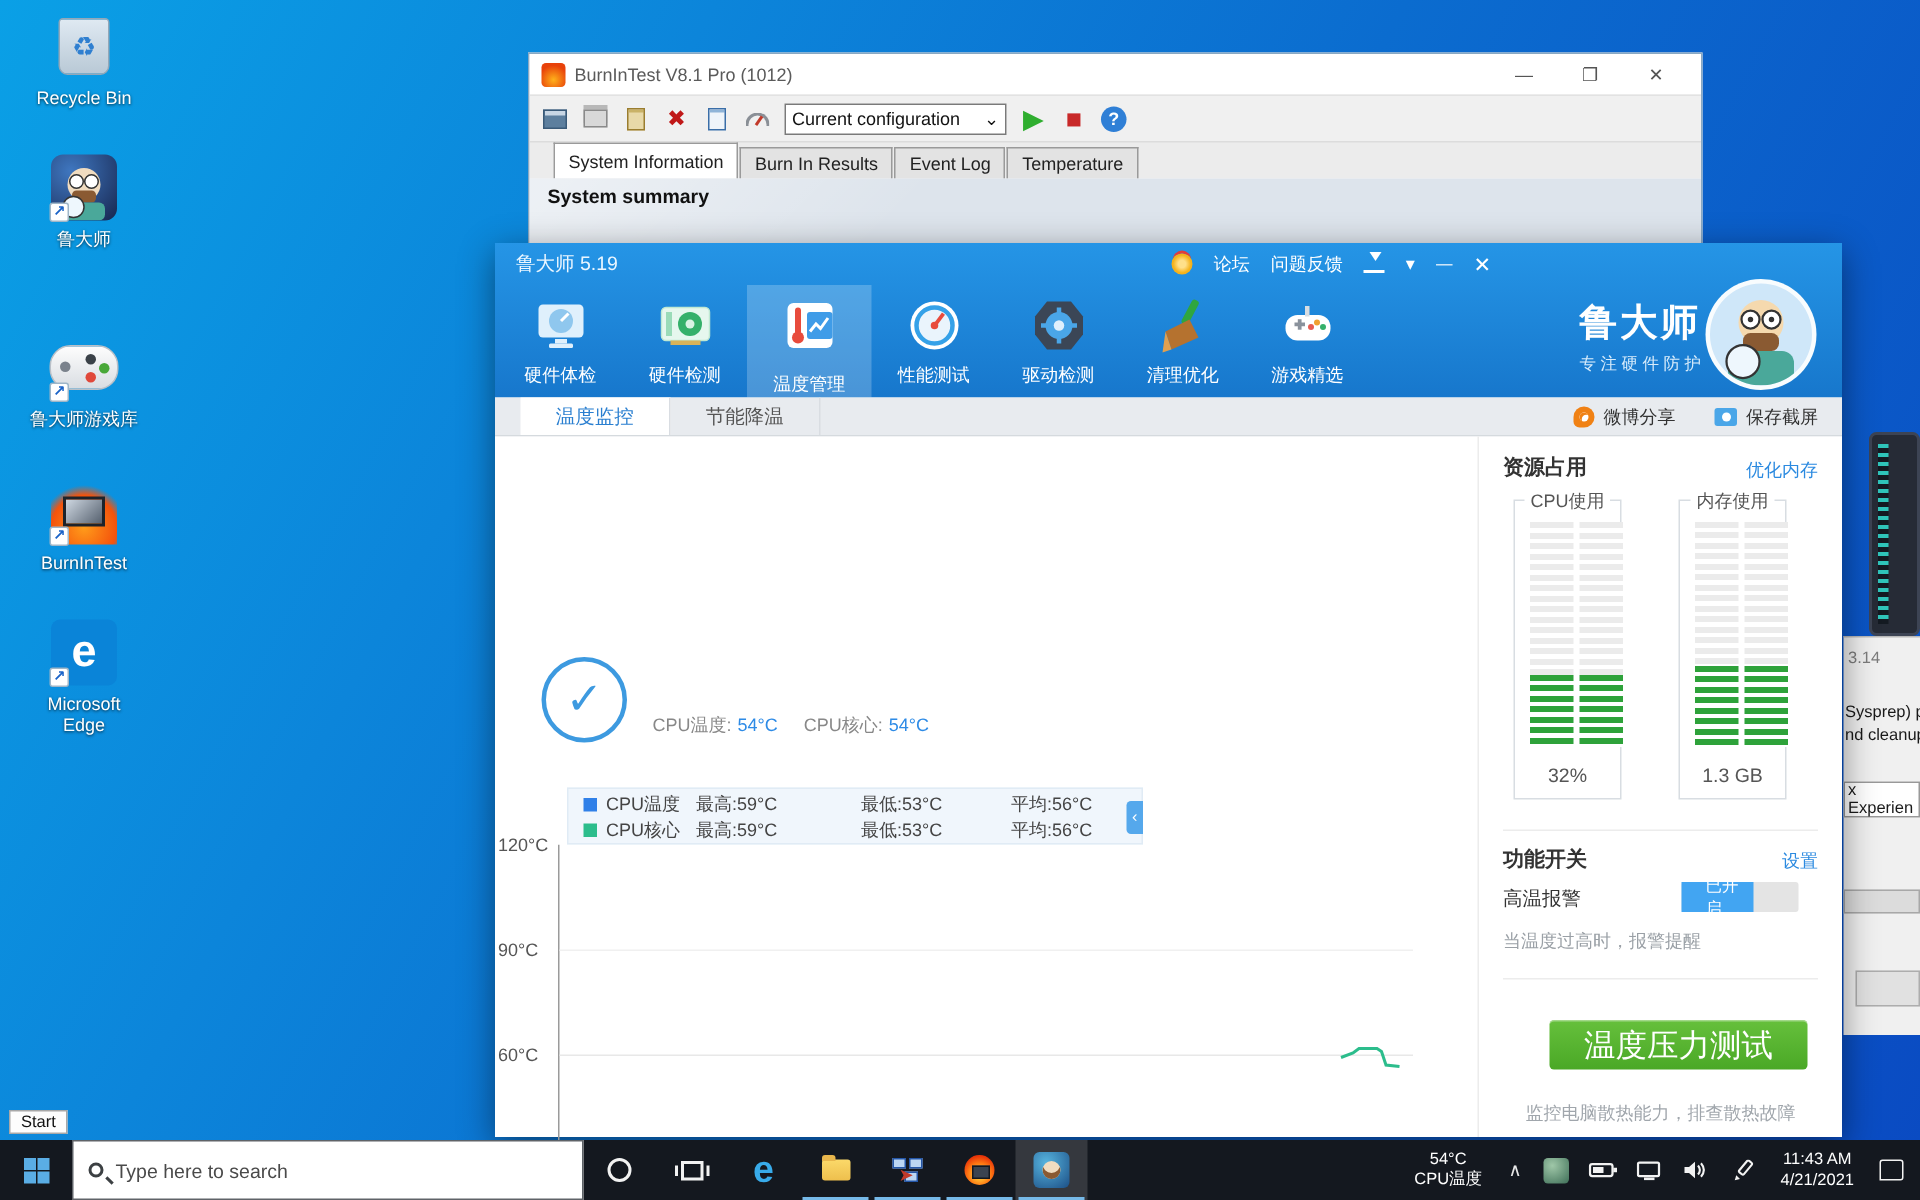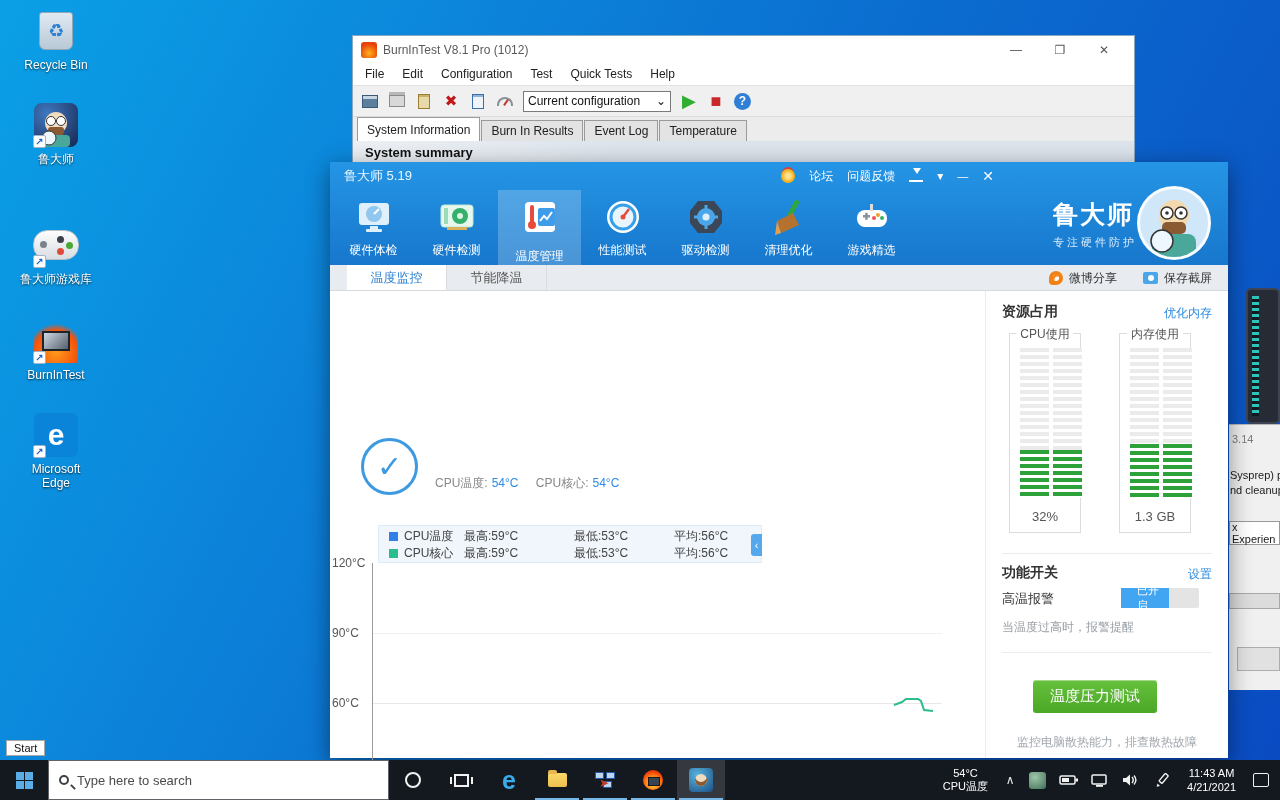--- a/index.html
+++ b/index.html
@@ -52,21 +52,21 @@
   .t-print { width:16px; height:12px; background:#d8d8d8; border:1px solid #8a8a8a; box-shadow:0 -3px 0 #b8b8b8; }
   .t-clip { width:12px; height:15px; background:#e8d9a8; border:1px solid #9a7d2f; box-shadow:inset 0 2px 0 #c9b267; }
   .t-clip2 { width:12px; height:15px; background:#eef4fa; border:1px solid #3a6ea8; box-shadow:inset 0 2px 0 #8fb4d8; }
   .t-gauge { width:16px; height:9px; border:2px solid #8a8f96; border-bottom:none;
     border-radius:16px 16px 0 0; position:relative; }
   .t-gauge i { position:absolute; left:6px; bottom:0; width:2px; height:7px; background:#c23a2a; transform:rotate(35deg); }
   #bit .cfgbox { width:148px; height:21px; border:1px solid #7a7a7a; background:#fff;
     display:flex; align-items:center; font-size:12px; color:#111; padding:0 4px; gap:4px; }
   #bit .cfgbox .cv { flex:1; }
   #bit .tabs { height:25px; background:#ececec; display:flex; align-items:flex-end;
-    padding-left:4px; border-top:1px solid #dcdcdc; }
+    padding-left:16px; border-top:1px solid #dcdcdc; }
   #bit .tab { height:21px; padding:0 9px; font-size:12px; color:#222; background:#e3e3e3;
     border:1px solid #9a9a9a; border-bottom:none; display:flex; align-items:center; margin-right:1px; }
   #bit .tab.active { height:24px; background:#fff; font-weight:normal; }
   #bit .content { height:100%; background:#dde4ec;
     background-image:linear-gradient(135deg,rgba(255,255,255,.45) 2%,transparent 30%); position:relative; }
   #bit .content .ssum { position:absolute; left:12px; top:4px; font-size:13px;
     font-weight:bold; color:#111; }
 
   
   #ramstick { position:absolute; left:1246px; top:288px; width:34px; height:136px;
@@ -162,23 +162,23 @@
   .gcol .gray { flex:1; background:repeating-linear-gradient(to bottom,#ebebeb 0 4px,#fff 4px 7px); }
   .gcol .green { background:repeating-linear-gradient(to bottom,#2ea23a 0 4px,#fff 4px 7px); }
   .gval { position:absolute; bottom:8px; width:100%; text-align:center; font-size:13px; color:#555; }
   .sdivider { position:absolute; left:16px; right:16px; height:1px; background:#ececec; }
   .alarm-label { position:absolute; left:16px; top:299px; font-size:13px; color:#333; }
   .toggle { position:absolute; left:135px; top:297px; width:78px; height:20px;
     background:#e4e4e4; border-radius:2px; display:flex; }
   .toggle .on { width:48px; height:20px; background:#42a5f2; color:#fff; font-size:11px;
     display:flex; align-items:center; justify-content:center;padding-left:16px; }
   .alarm-desc { position:absolute; left:16px; top:328px; font-size:12px; color:#9aa0a6; }
-  .stressbtn { position:absolute; left:47px; top:389px; width:124px; height:33px;
+  .stressbtn { position:absolute; left:47px; top:389px; width:172px; height:33px;
     background:linear-gradient(#66c03c,#4aa826); border-radius:3px; color:#fff;
-    font-size:15px; display:flex; align-items:center; justify-content:center;
+    font-size:21px; display:flex; align-items:center; justify-content:center;
     box-shadow:inset 0 1px 0 rgba(255,255,255,.4); }
   .stress-desc { position:absolute; top:443px; width:100%; text-align:center;
     font-size:12px; color:#a0a6ac; }
 
   
   #taskbar { position:absolute; left:0; bottom:0; width:1280px; height:40px;
     background:#14181f; z-index:5; display:flex; align-items:stretch; }
   .tb-start { width:48px; display:flex; align-items:center; justify-content:center; }
   .winlogo { width:17px; height:17px; display:grid; grid-template-columns:8px 8px; gap:1px; }
   .winlogo i { background:#5aade5; }
@@ -290,28 +290,20 @@
       <div class="wbtn">
           <span>—</span>
         </div>
       <div class="wbtn">
           <span>❐</span>
         </div>
       <div class="wbtn">
           <span>✕</span>
         </div>
     </div>
-    <div class="menus">
-      <span>File</span>
-      <span>Edit</span>
-      <span>Configuration</span>
-      <span>Test</span>
-      <span>Quick Tests</span>
-      <span>Help</span>
-    </div>
     <div class="tools">
       <div class="ticon">
           <div class="t-save"></div>
         </div>
       <div class="ticon">
           <div class="t-print"></div>
         </div>
       <div class="ticon">
           <div class="t-clip"></div>
         </div>

